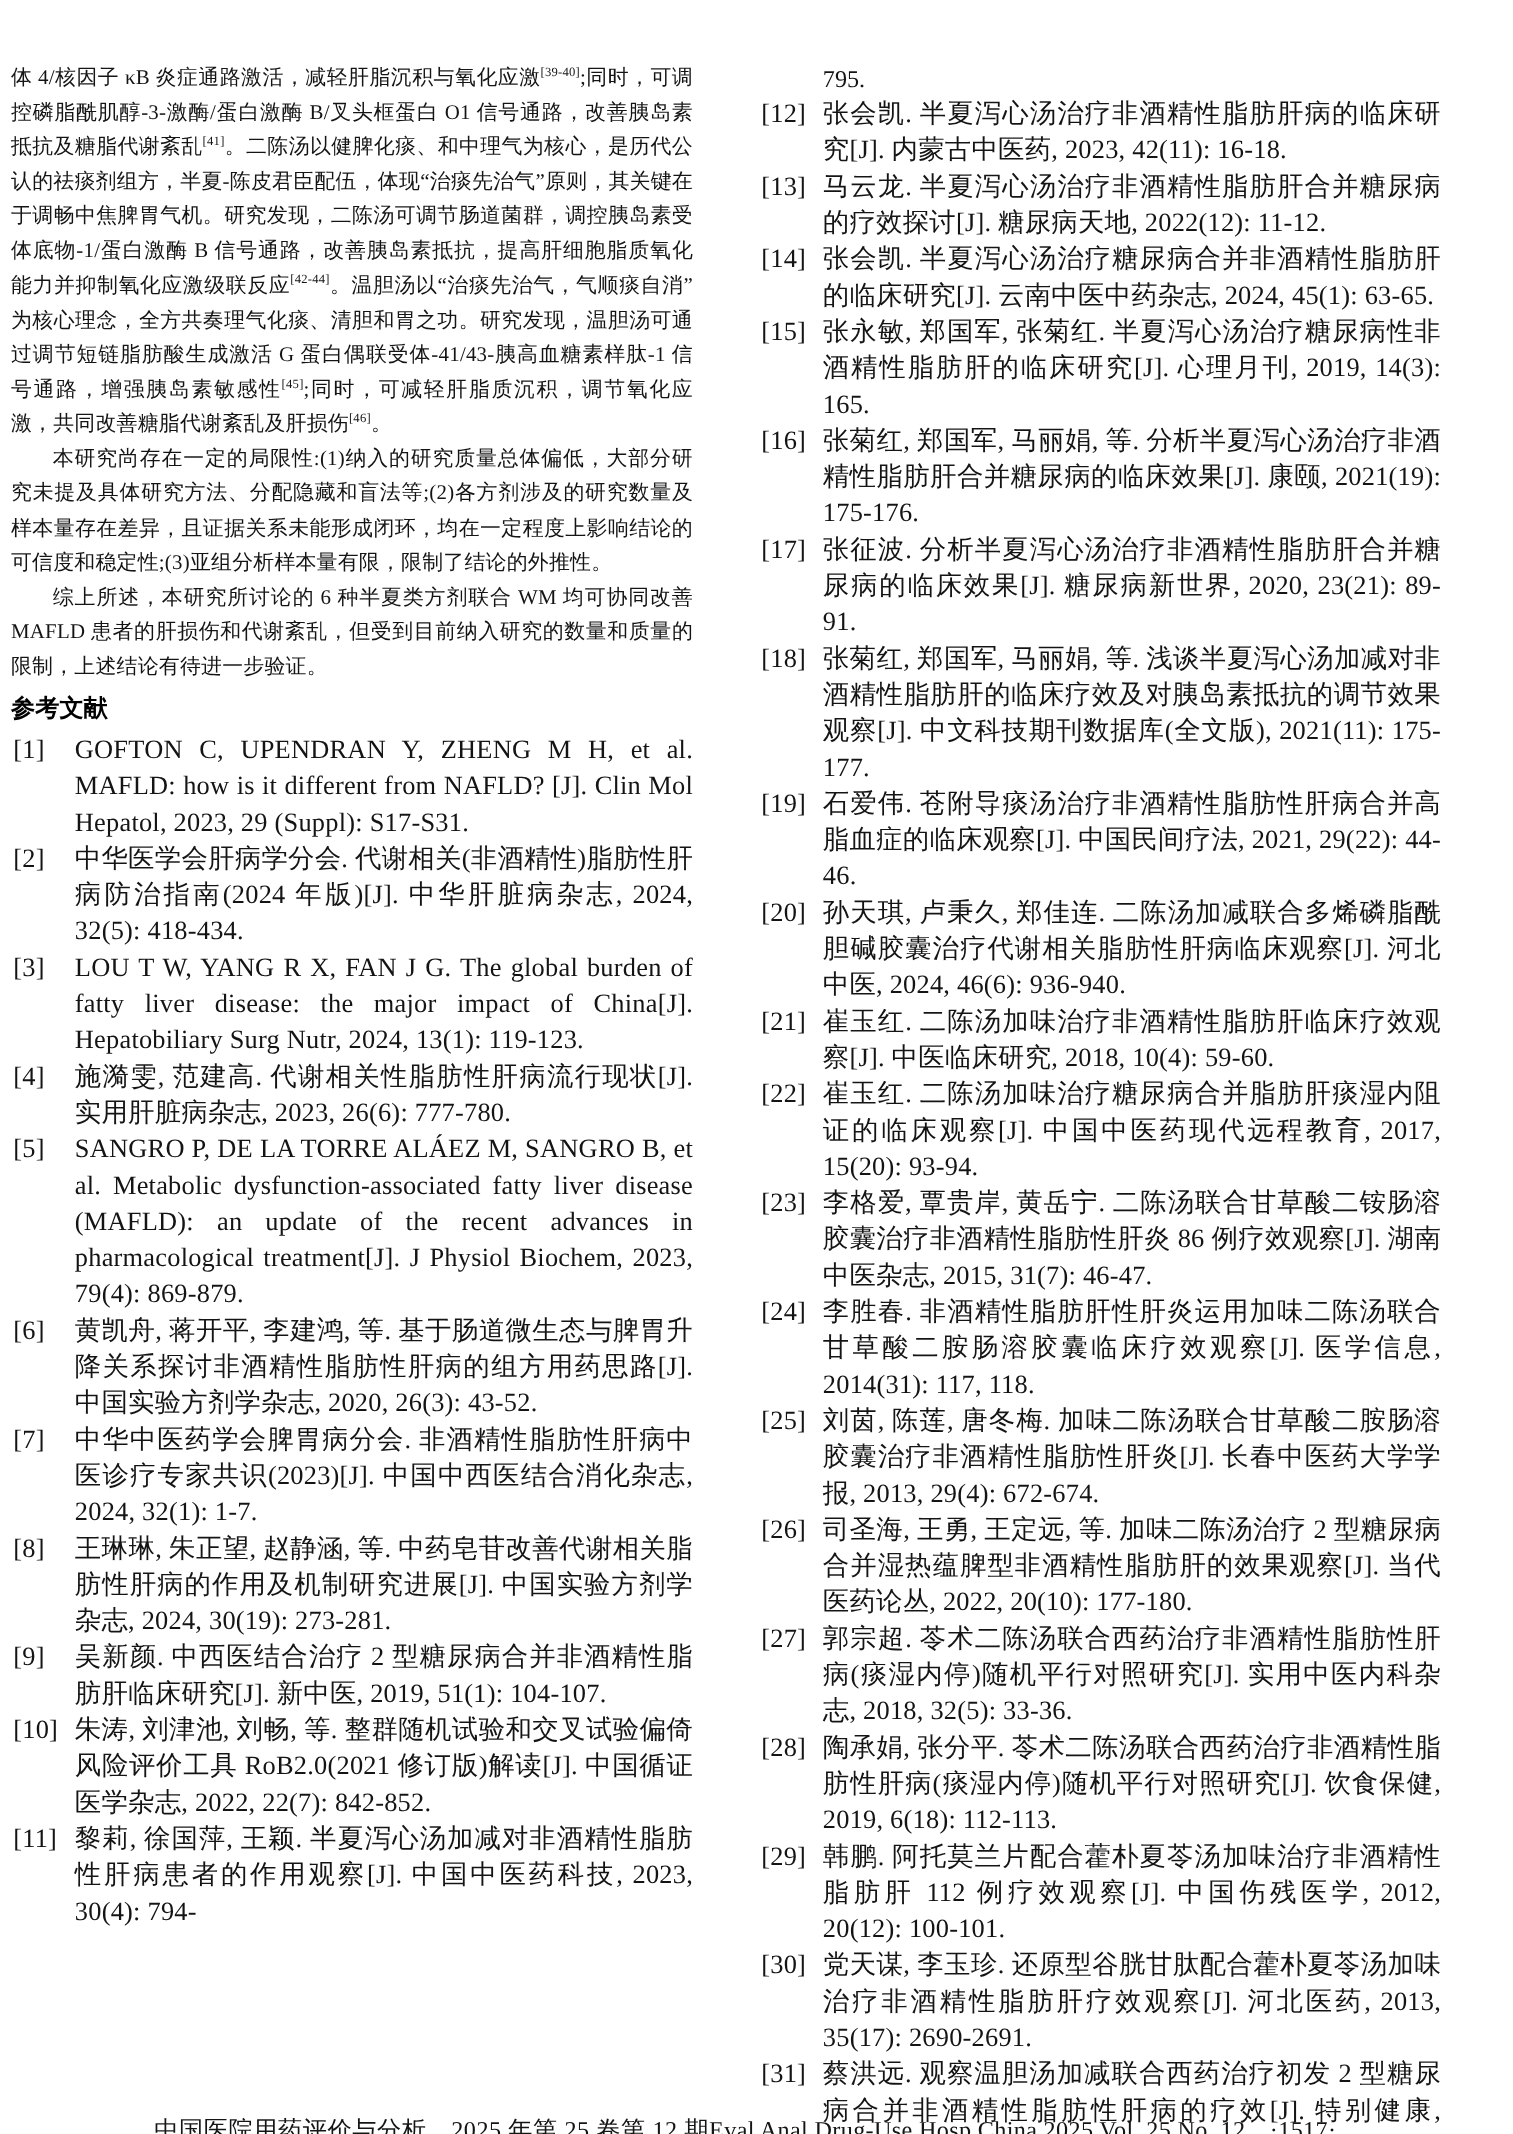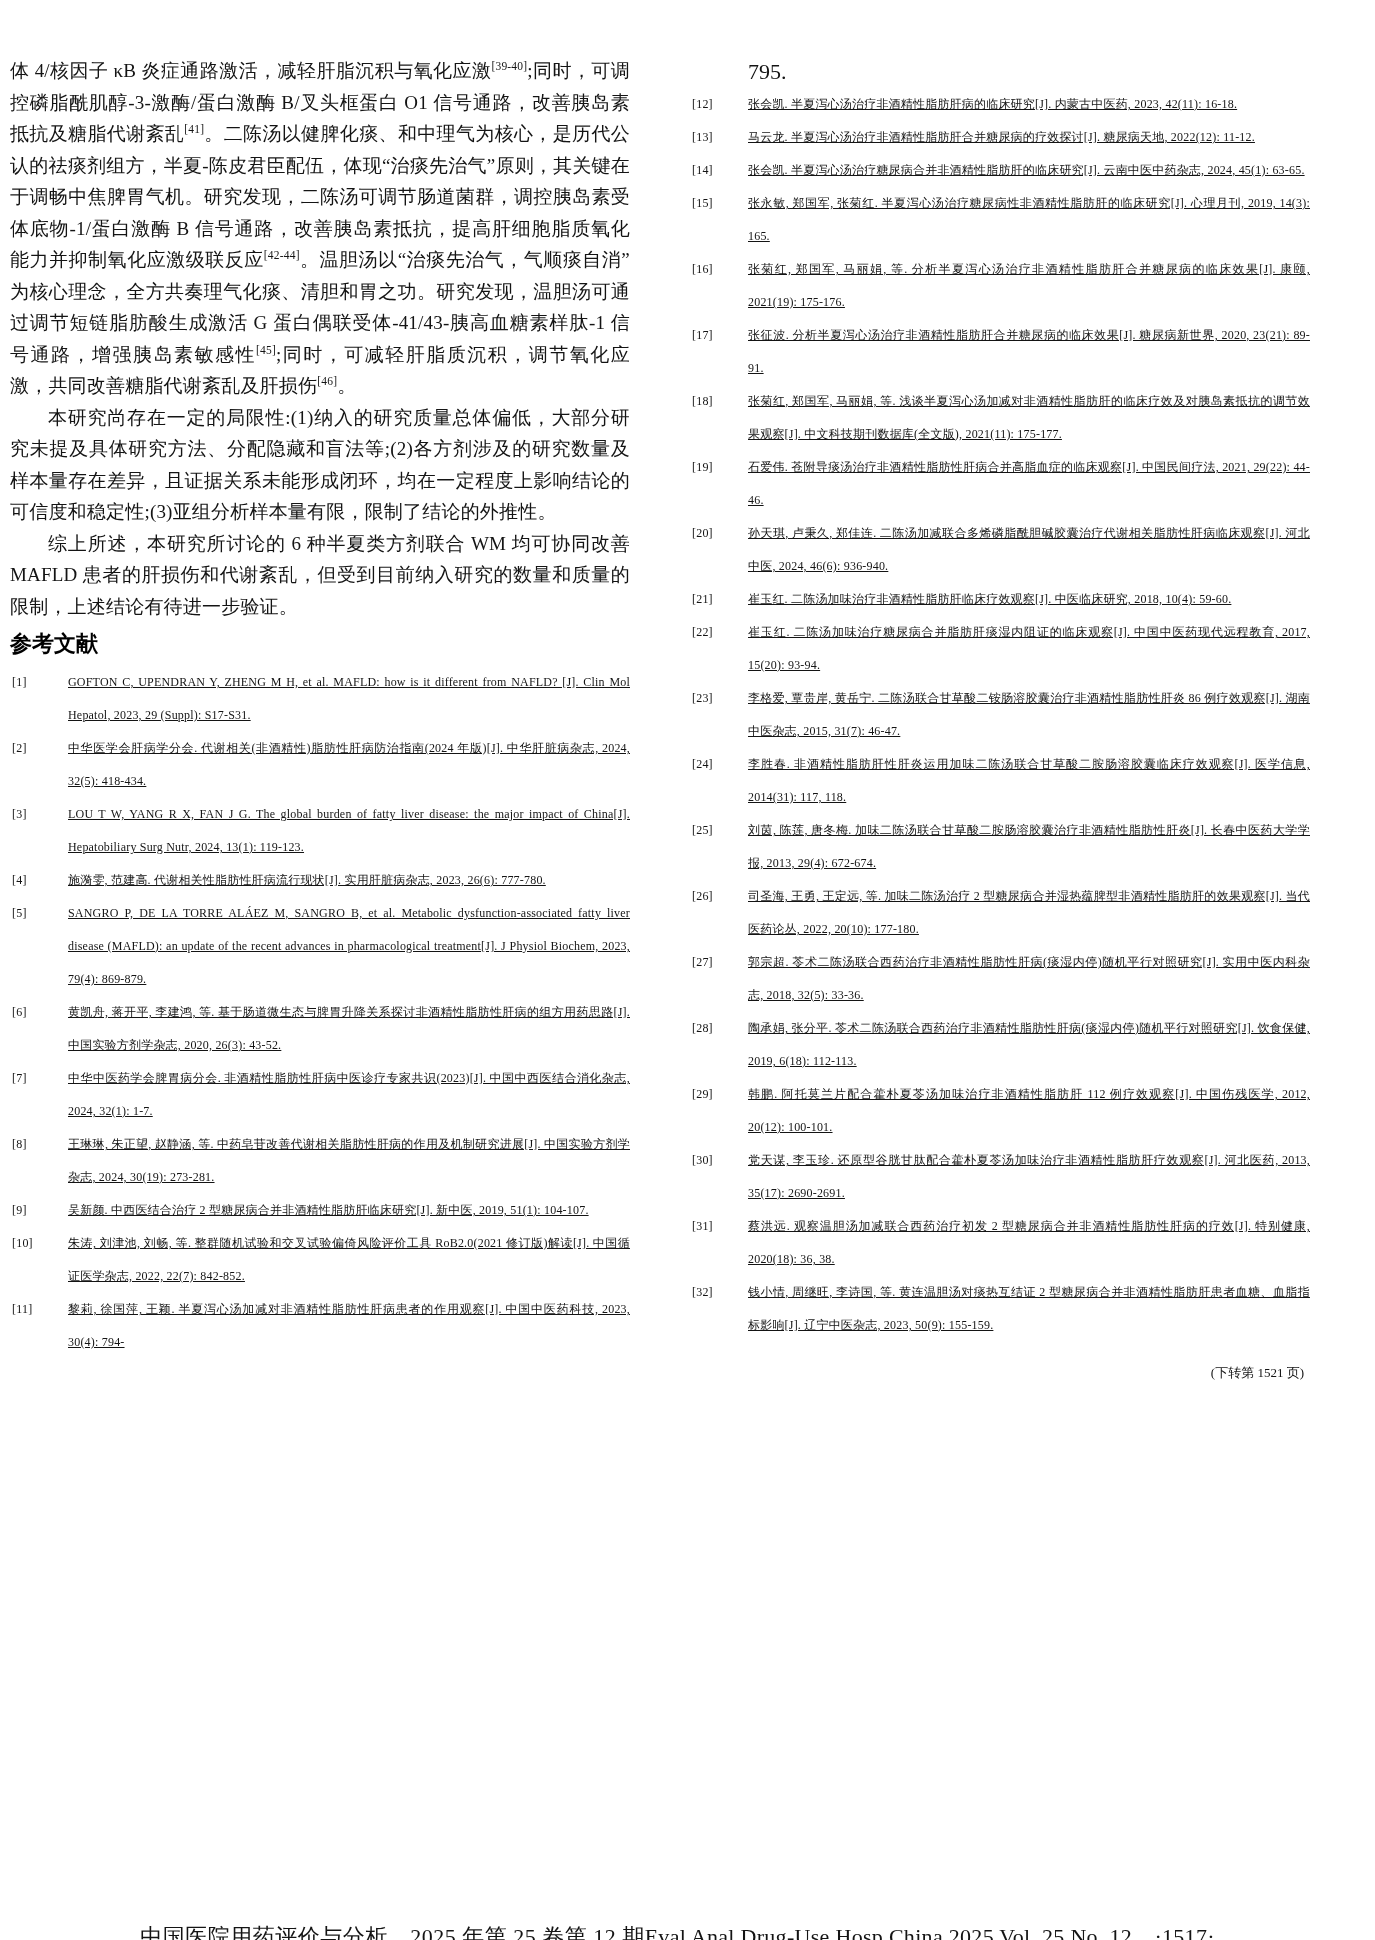--- a/index.html
+++ b/index.html
@@ -45,25 +45,24 @@
     font-family:"Liberation Sans","DejaVu Sans",sans-serif;
     font-weight:bold;
     font-size:22px;
     line-height:40px;
     margin:2px 0 2px 0;
     color:#000;
   }
   .ref{
     position:relative;
     padding-left:58px;
-    font-size:12px;
+    font-size:24px;
     line-height:33px;
     text-align:justify;
     letter-spacing:0.2px;
-    text-decoration:underline;
   }
   .ref .label{
     position:absolute;
     left:2px;
     top:0;
   }
   .carryover{
     padding-left:58px;
     font-size:22px;
     line-height:33px;

